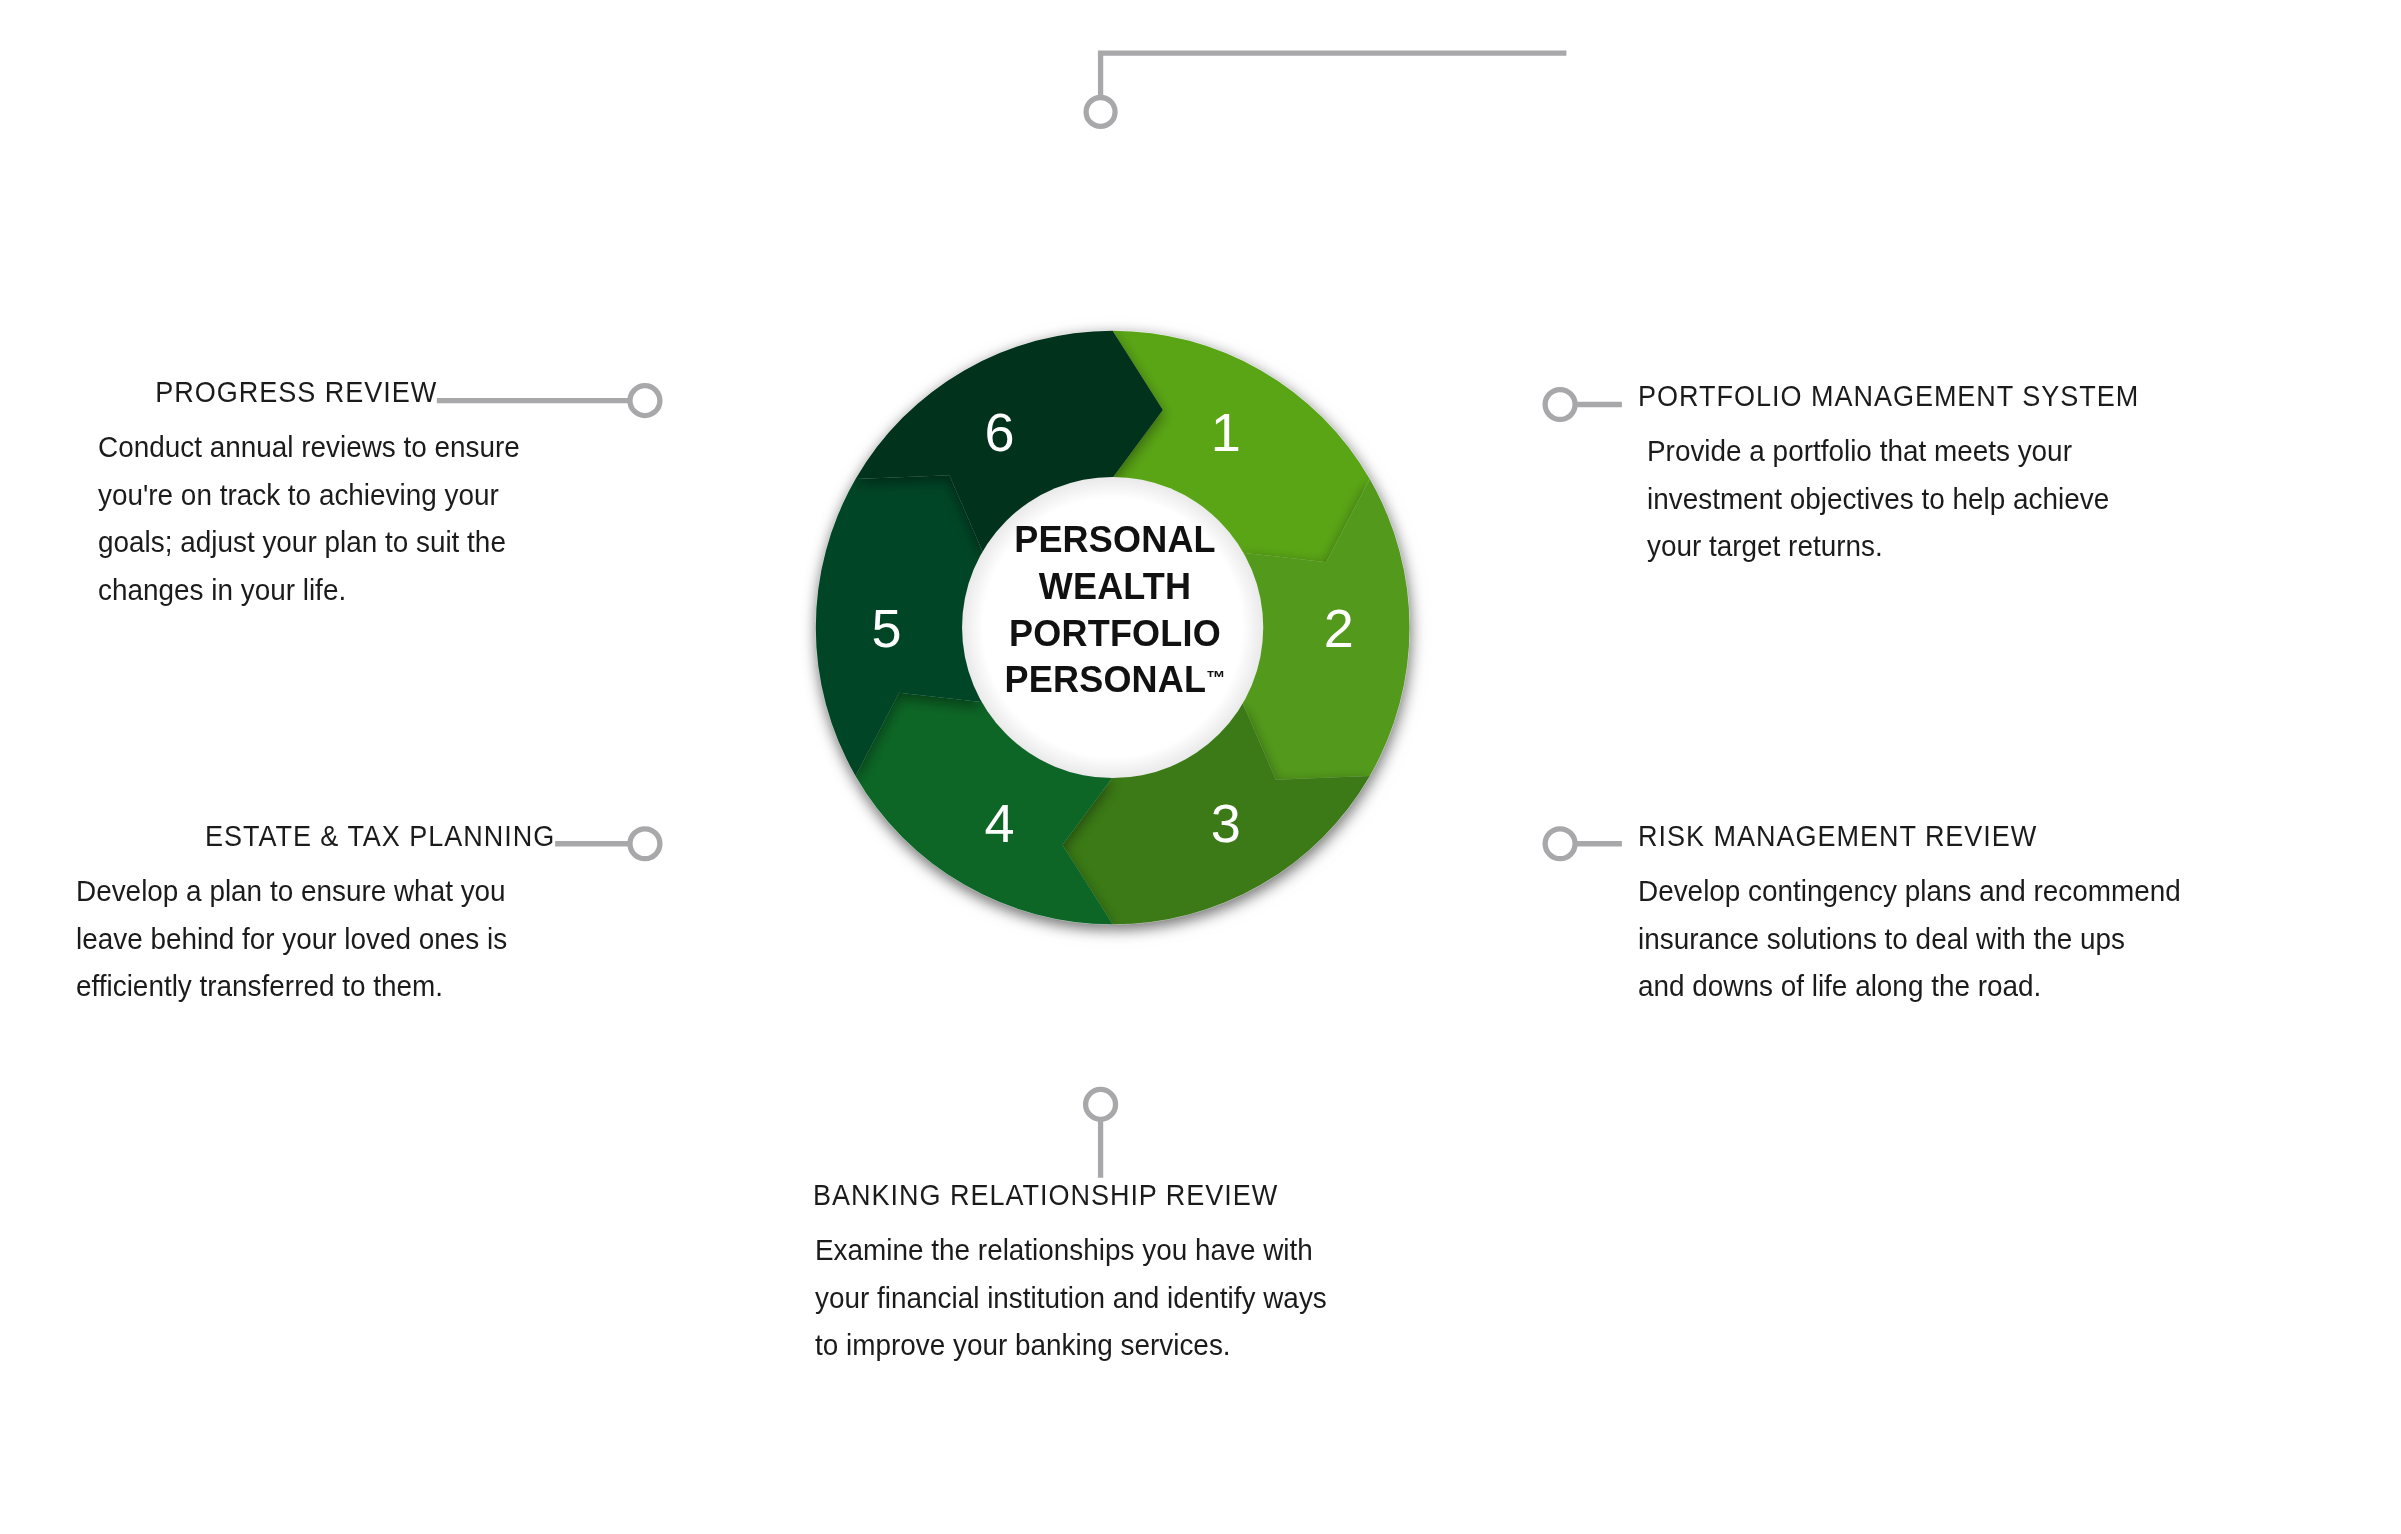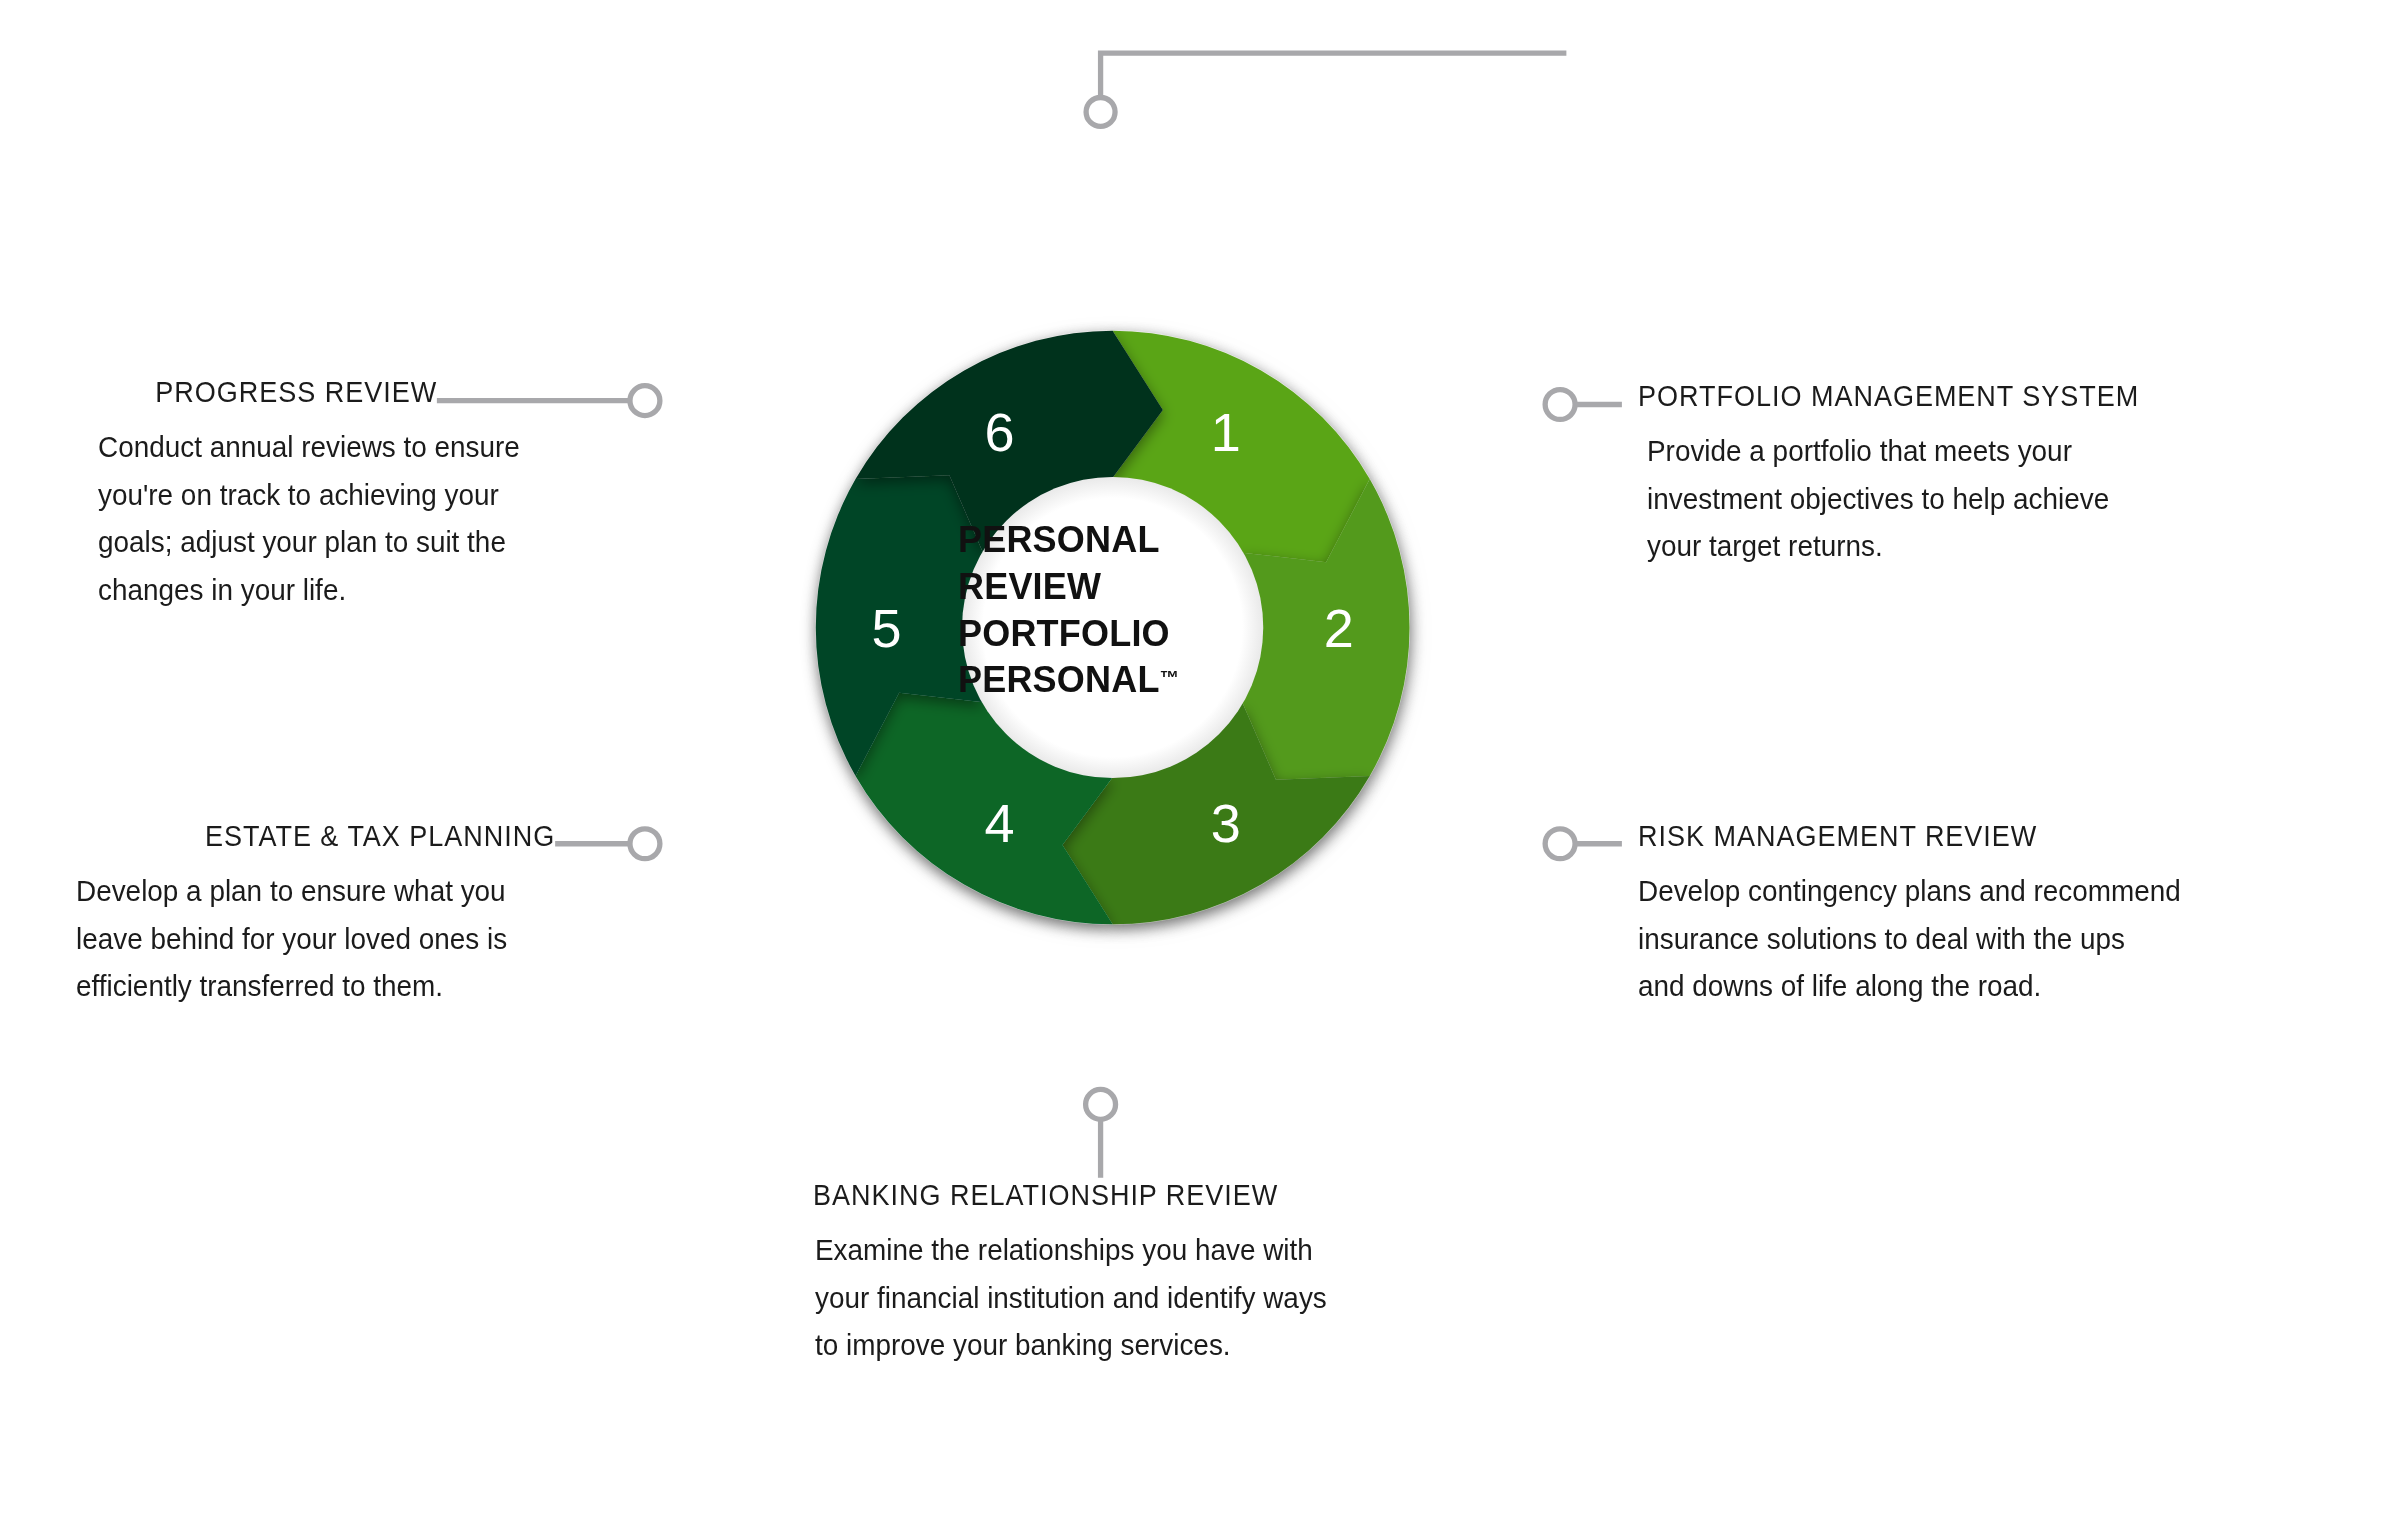--- a/index.html
+++ b/index.html
@@ -48,20 +48,21 @@
     font-size:112px;
     font-weight:400;
     text-anchor:middle;
     dominant-baseline:central;
   }
 
   
   #centerText{
     position:absolute;
     left:958px;top:517px;width:314px;
+    text-align:center;
     font-family:"Liberation Sans", sans-serif;
     font-weight:bold;
     font-size:36px;
     line-height:1.30;
     color:#111111;
     letter-spacing:0.2px;
   }
   #centerText .tm{font-size:19.3px;vertical-align:7.7px;letter-spacing:0;}
 
   
@@ -105,21 +106,21 @@
         <text x="2773.6" y="1300.0" class="seg-num">2</text>
         <text x="2539.3" y="1705.8" class="seg-num">3</text>
         <text x="2070.7" y="1705.8" class="seg-num">4</text>
         <text x="1836.4" y="1300.0" class="seg-num">5</text>
         <text x="2070.7" y="894.2" class="seg-num">6</text>
       </g>
   </svg>
 
   <div id="centerText">
     <div>PERSONAL</div>
-    <div>REVIEW</div>
+    <div>WEALTH</div>
     <div>PORTFOLIO</div>
     <div><span>PERSONAL</span><span class="tm">™</span></div>
   </div>
 
   <svg id="connectors" viewBox="0 0 4974 3178">
 
     <g>
       <path d="M2280,200 L2280,110 L3245,110" fill="none" stroke="#a8a8ab" stroke-width="11"></path>
       <circle cx="2280" cy="232" r="30" fill="#ffffff" stroke="#a8a8ab" stroke-width="11"></circle>
     </g>

